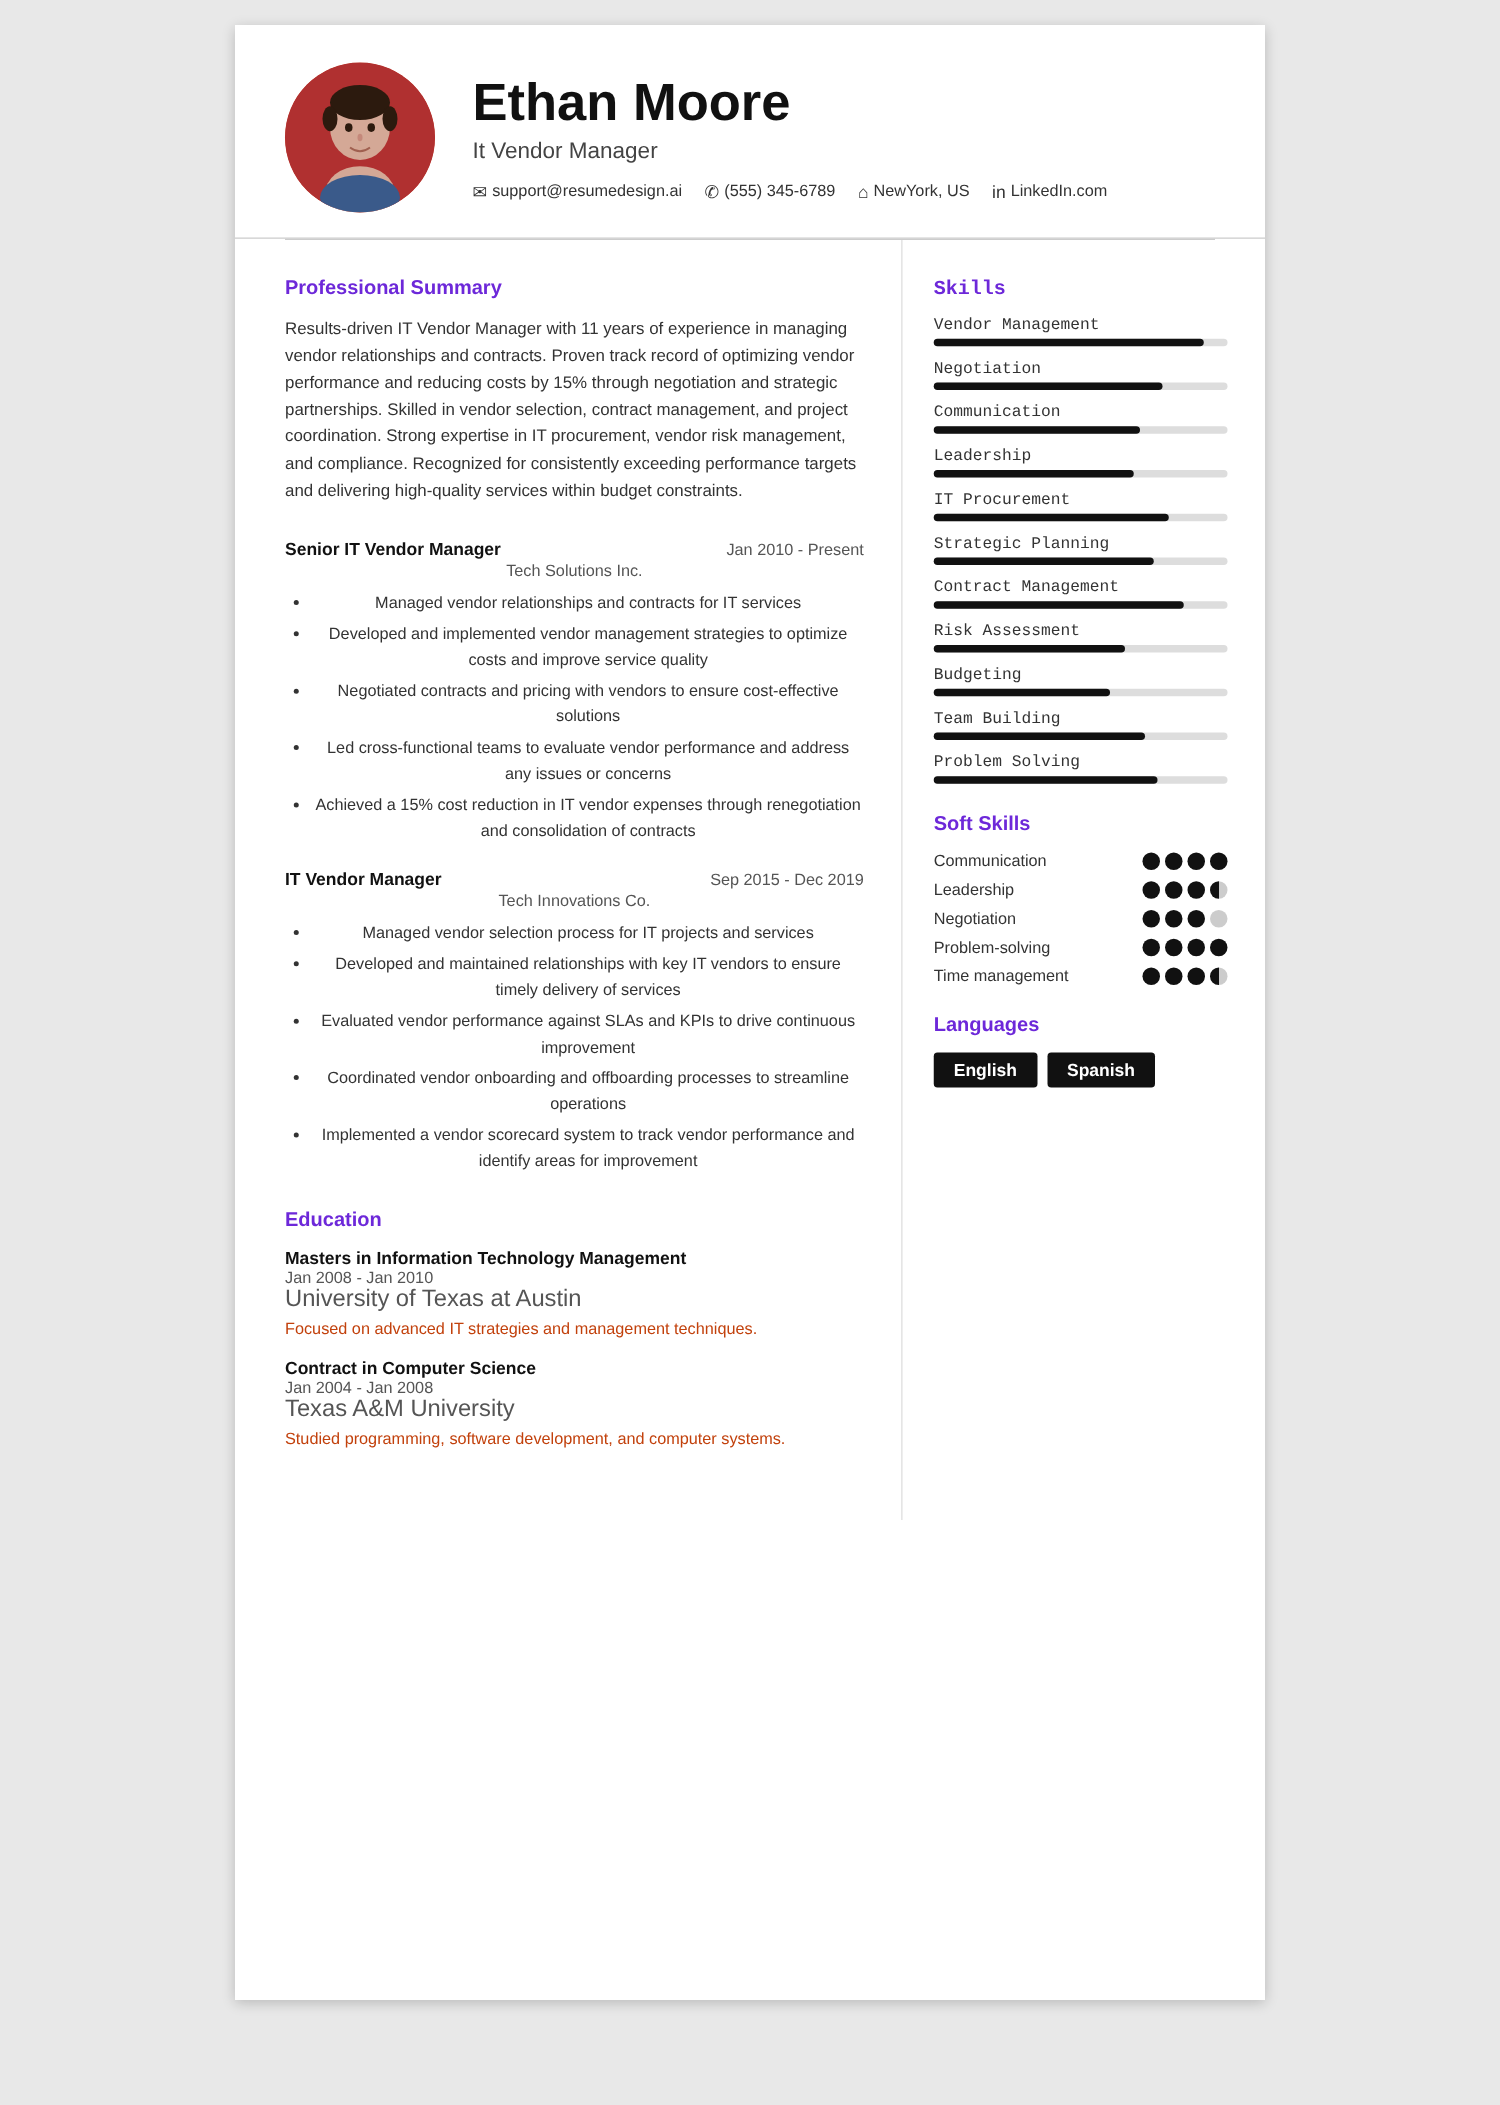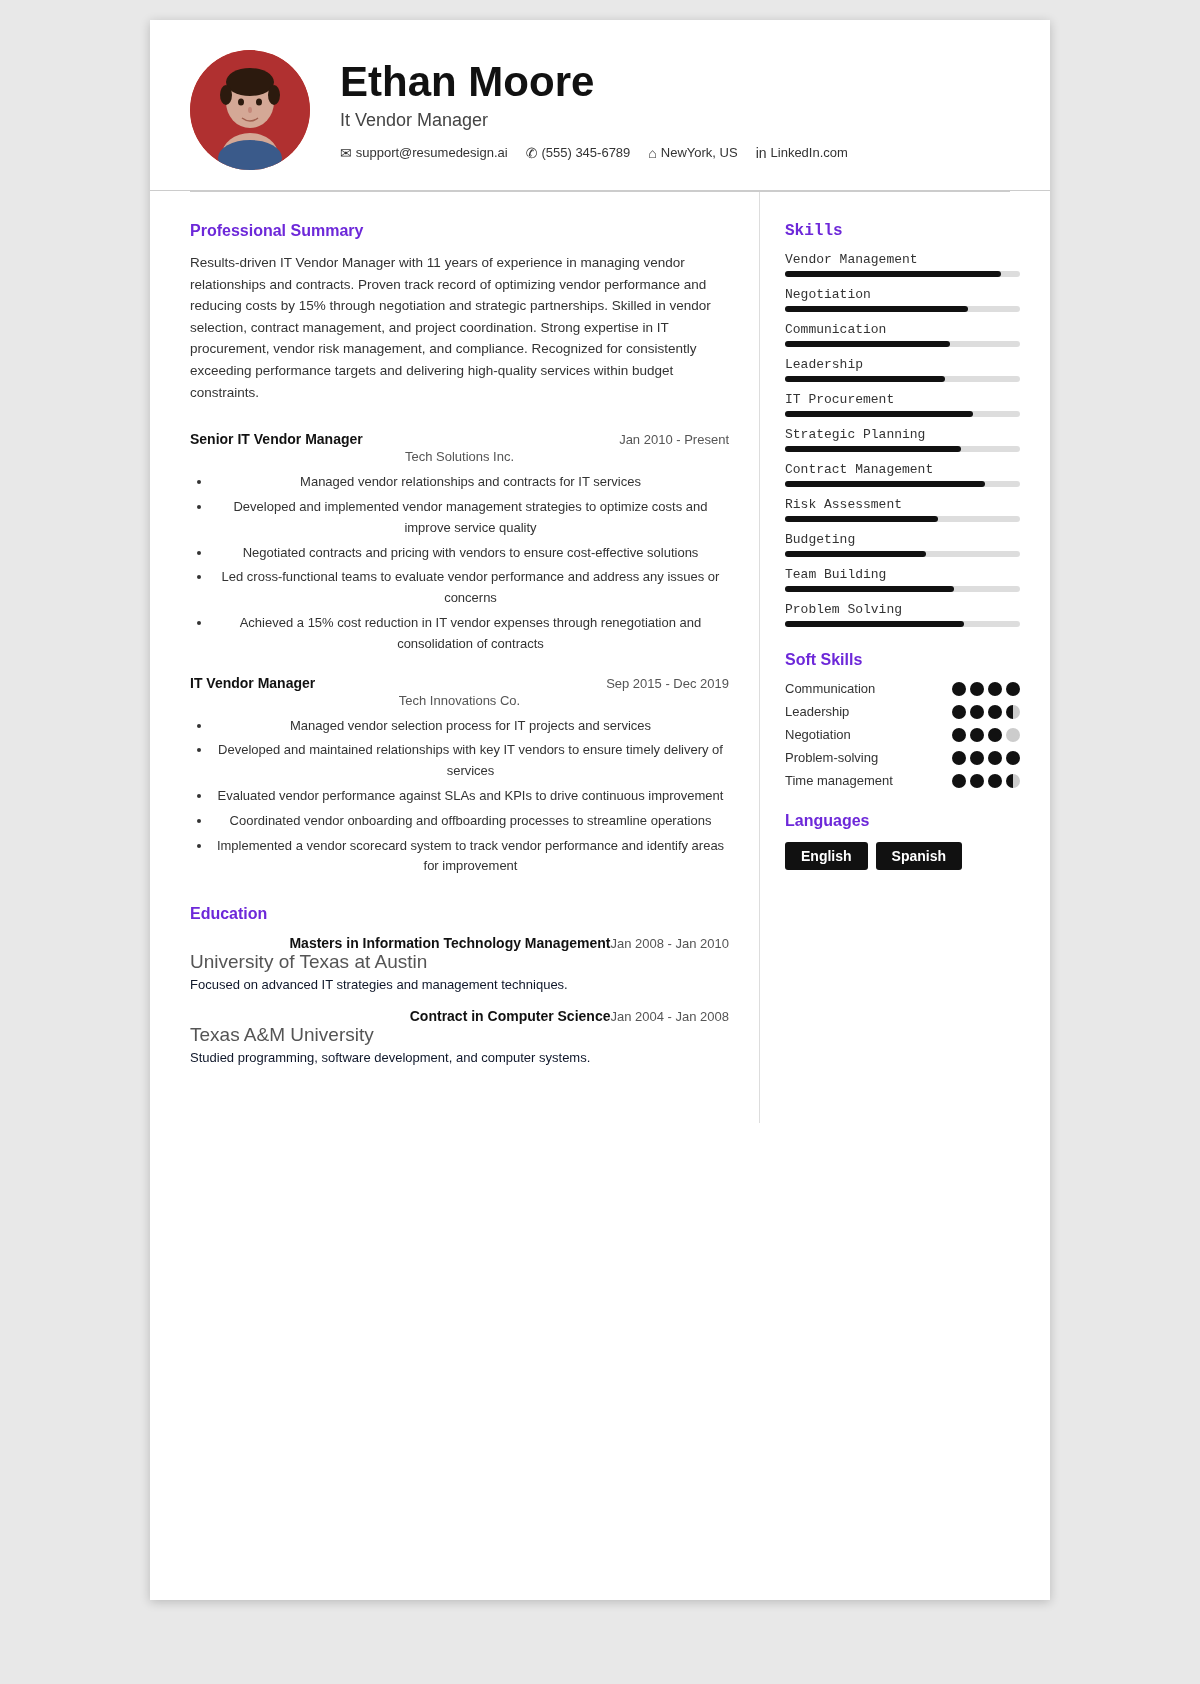--- a/index.html
+++ b/index.html
@@ -5,21 +5,21 @@
     * { margin: 0; padding: 0; box-sizing: border-box; }
     body {
       font-family: Arial, sans-serif;
       background: #e8e8e8;
       display: flex;
       justify-content: center;
       padding: 20px;
     }
     .resume-paper {
       background: #fff;
-      width: 900px;
+      width: 824px;
       min-height: 1580px;
       box-shadow: 0 2px 10px rgba(0,0,0,0.2);
     }
     
     .header {
       display: flex;
       align-items: center;
       padding: 30px 40px 20px 40px;
       border-bottom: 1px solid #ccc;
     }
@@ -121,40 +121,41 @@
       color: #333;
       line-height: 1.6;
     }
     .job-bullets li { margin-bottom: 4px; }
     .job-entry { margin-bottom: 20px; text-align: center; }
     
     .edu-section { margin-bottom: 28px; }
     .edu-entry { margin-bottom: 16px; }
     .edu-header {
       display: flex;
-      justify-content: flex-end;
+      justify-content: space-between;
       align-items: baseline;
+      flex-direction: column;
     }
     .edu-degree {
       font-size: 14px;
       font-weight: bold;
       color: #111;
     }
     .edu-dates {
       font-size: 13px;
       color: #555;
     }
     .edu-school {
       font-size: 19px;
       color: #555;
       margin-bottom: 4px;
     }
     .edu-desc {
       font-size: 13px;
-      color: #0f172a;
+      color: #c2410c;
     }
     
     .skills-section { margin-bottom: 24px; font-family: Liberation Mono, monospace; }
     .skill-item { margin-bottom: 10px; }
     .skill-name {
       font-size: 13px;
       color: #333;
       margin-bottom: 4px;
     }
     .skill-bar-bg {

